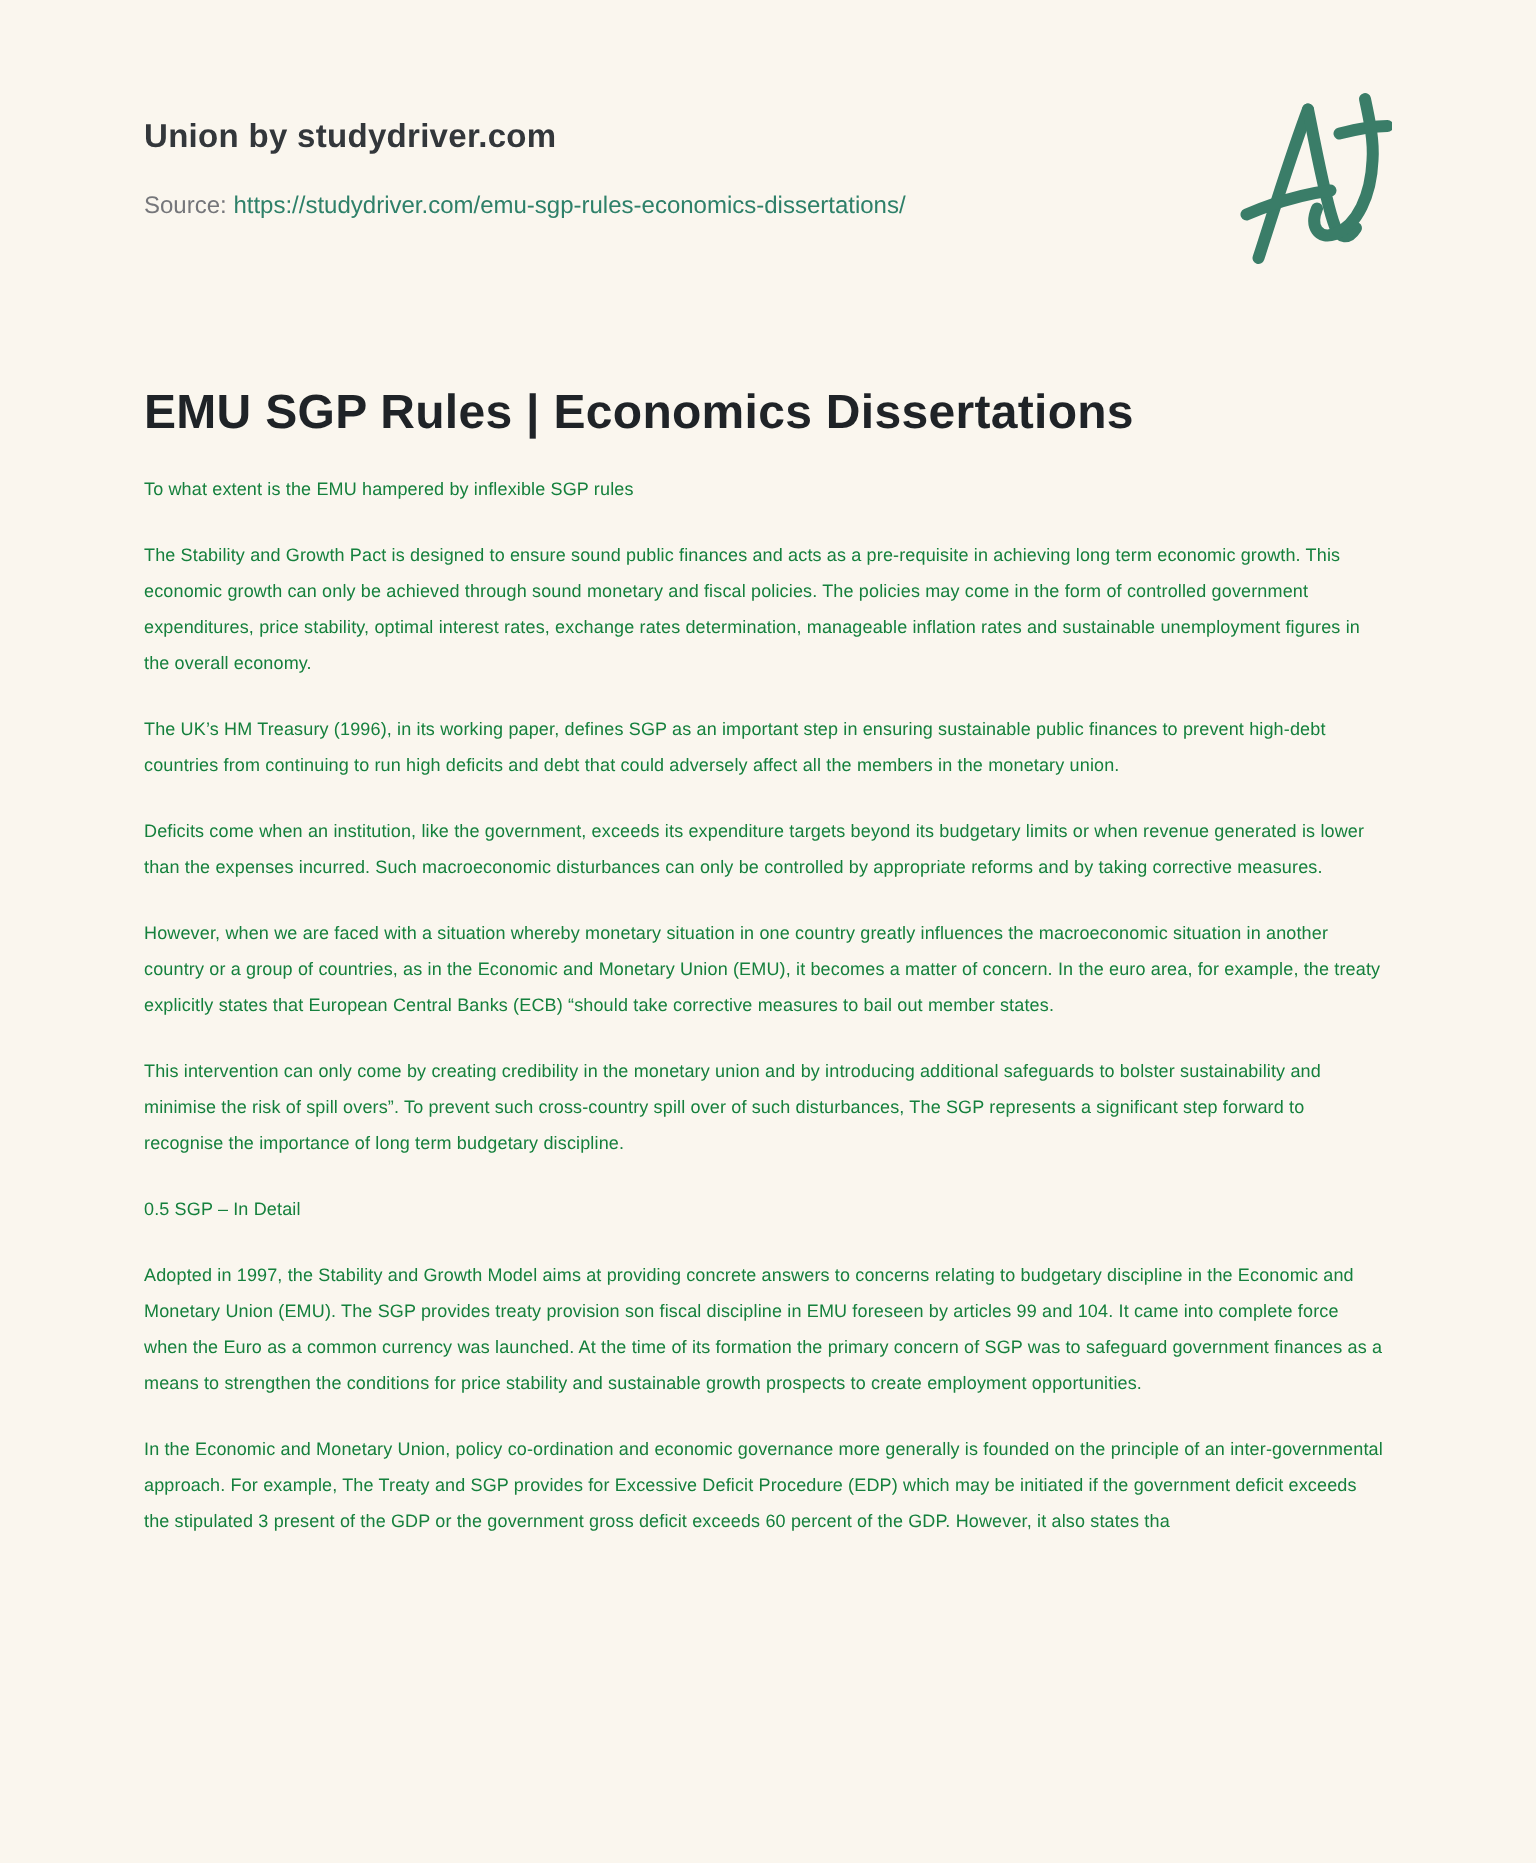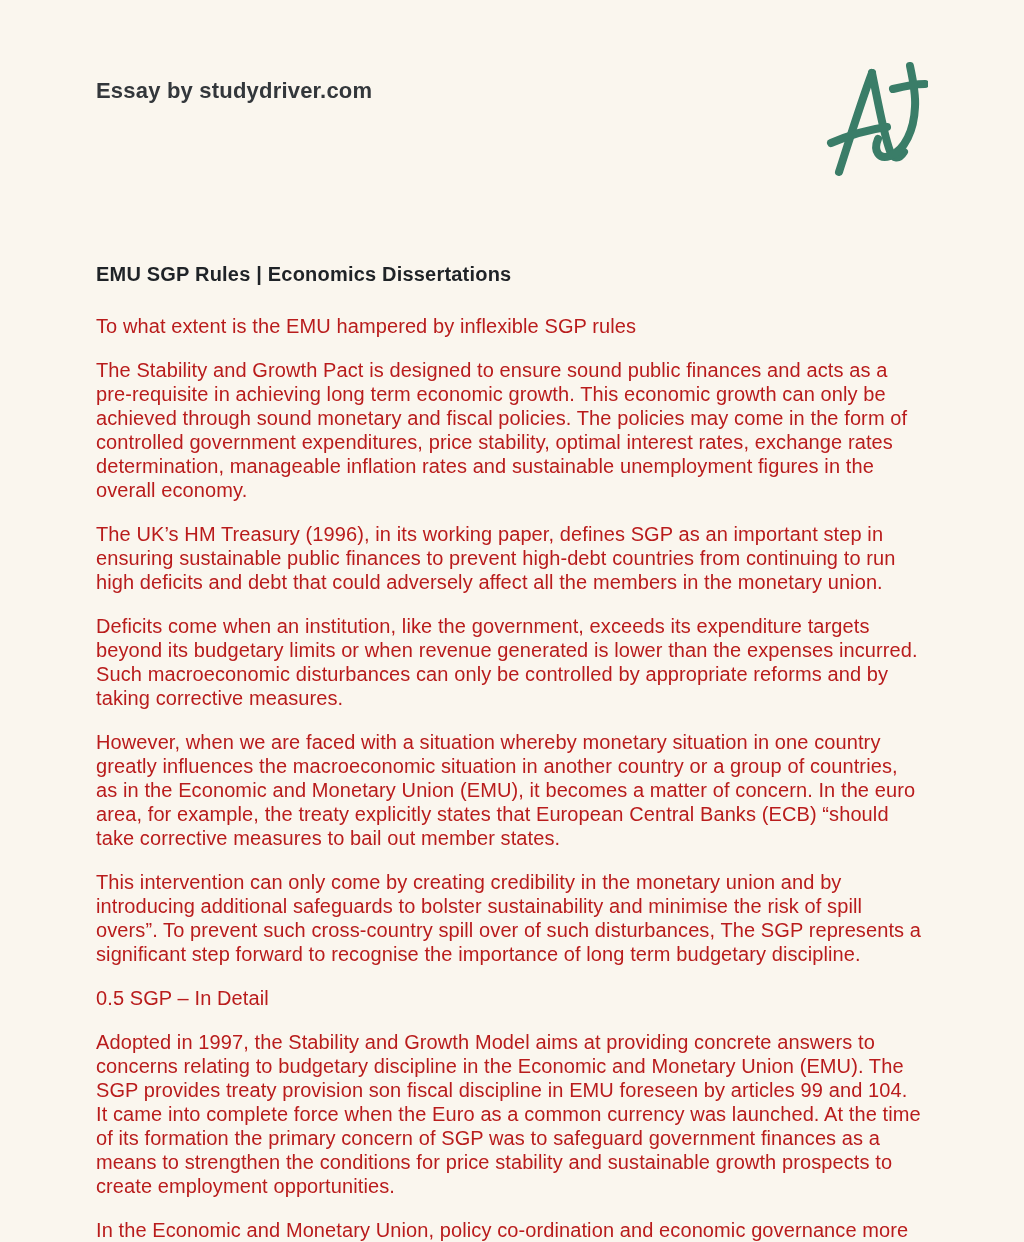--- a/index.html
+++ b/index.html
@@ -46,42 +46,46 @@
     width: 102px;
     height: 122px;
   }
   .content {
     position: absolute;
     left: 96px;
     top: 256px;
     width: 826px;
   }
   .doc-title {
-    font-size: 20px;
+    font-size: 32px;
     font-weight: 700;
     color: #1f2327;
     letter-spacing: 0.2px;
     line-height: 36px;
     margin-bottom: 22px;
   }
   .para {
-    font-size: 20px;
+    font-size: 12px;
     line-height: 24px;
-    color: #b91c1c;
+    color: #15803d;
     margin-bottom: 20px;
     letter-spacing: 0.1px;
   }
 </style>
 </head>
 <body>
 
 <div class="page">
 
   <div class="header">
-    <div class="byline">Essay by studydriver.com</div>
+    <div class="byline">Union by studydriver.com</div>
+    <div class="source-line">
+      <span>Source:</span>
+      <a href="#">https://studydriver.com/emu-sgp-rules-economics-dissertations/</a>
+    </div>
   </div>
 
   <svg class="logo" viewBox="0 0 102 122" fill="none" stroke="#3A7D68" stroke-width="8" stroke-linecap="round">
 
     <path d="M13 112 C 24 78, 35 42, 46 13"></path>
 
     <path d="M46 13 C 52 42, 58 76, 64 91 C 67 99, 73 100, 78 92"></path>
 
     <path d="M5 83 C 26 74, 46 69, 61 67"></path>
 

